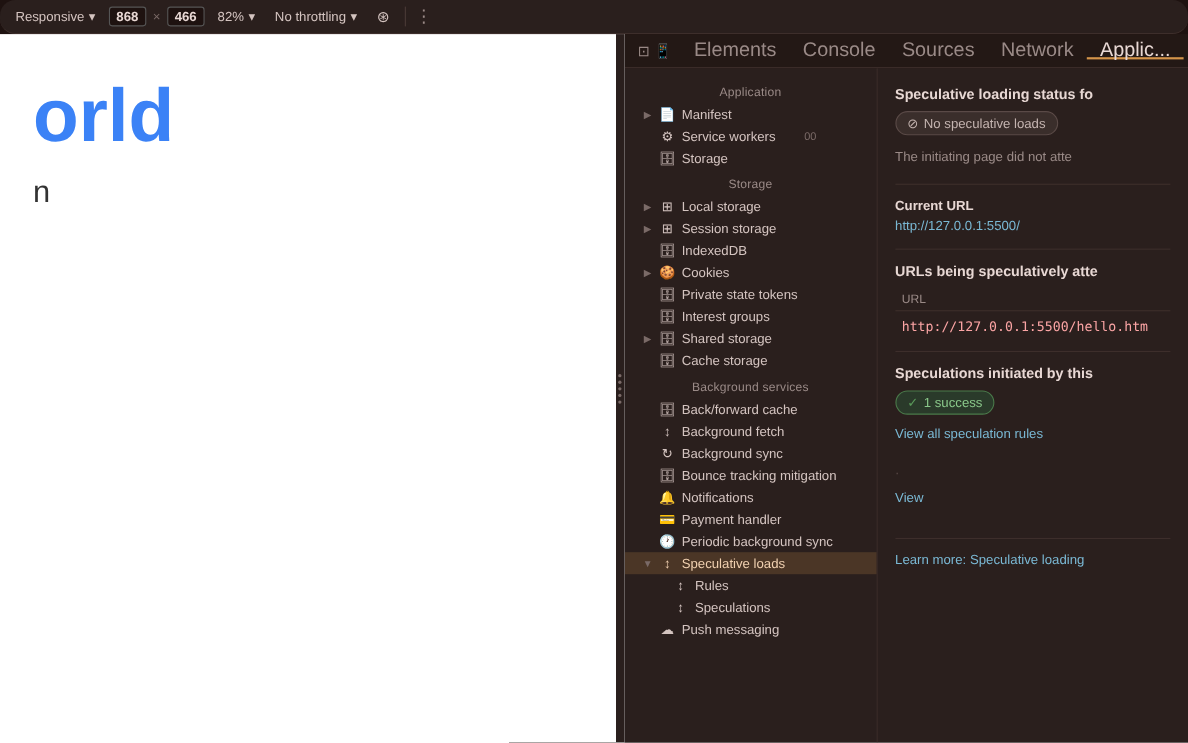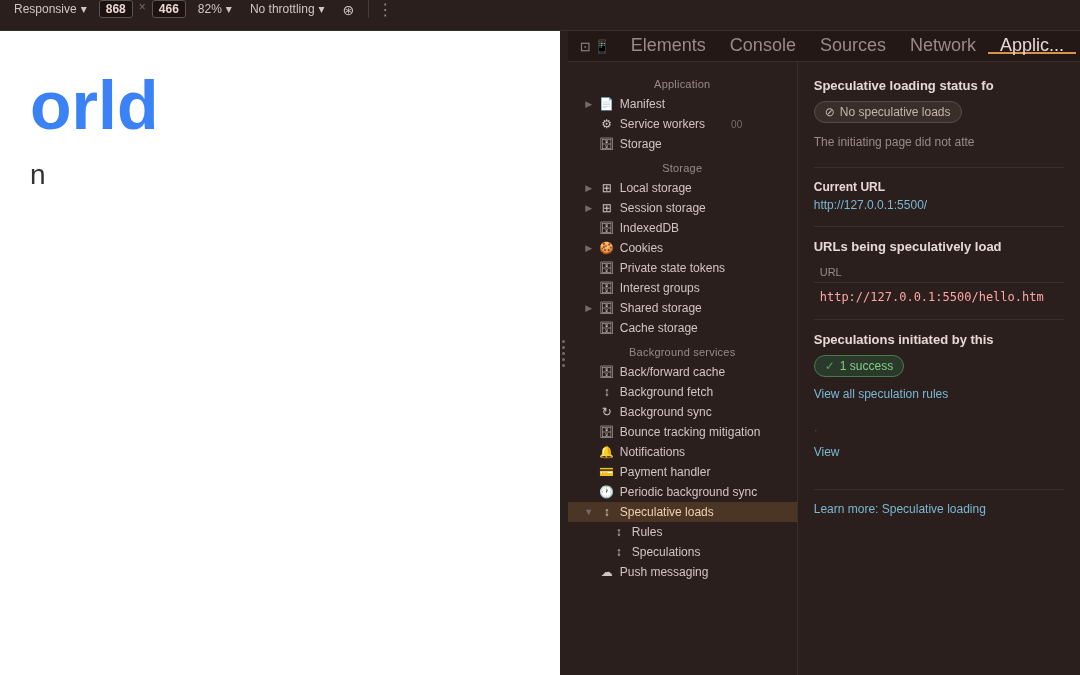--- a/index.html
+++ b/index.html
@@ -7,28 +7,29 @@
       width: 1080px;
       height: 675px;
       font-family: -apple-system, BlinkMacSystemFont, 'Segoe UI', sans-serif;
       overflow: hidden;
       background: #1e1210;
     }
 
     
     .toolbar {
       display: flex;
-      align-items: flex-start;
+      align-items: center;
       height: 31px;
       background: #2a1f1d;
       border-bottom: 1px solid #3d2e2b;
       padding: 0 8px;
       gap: 6px;
       color: #d4c4c0;
       font-size: 12px;
+      border-radius: 14px;
     }
     .toolbar-item {
       display: flex;
       align-items: center;
       gap: 4px;
       padding: 2px 6px;
       border-radius: 3px;
       cursor: pointer;
       white-space: nowrap;
     }
@@ -484,21 +485,21 @@
 
         <div class="content-desc">The initiating page did not atte</div>
 
         <div class="divider"></div>
 
         <div class="content-label">Current URL</div>
         <a class="content-link">http://127.0.0.1:5500/</a>
 
         <div class="divider"></div>
 
-        <div class="content-section-title">URLs being speculatively load</div>
+        <div class="content-section-title">URLs being speculatively atte</div>
 
         <div class="content-table-header">URL</div>
         <div class="content-table-row">http://127.0.0.1:5500/hello.htm</div>
 
         <div class="divider"></div>
 
         <div class="content-section-title">Speculations initiated by this</div>
 
         <div class="success-badge">
           <span class="success-icon">✓</span>

